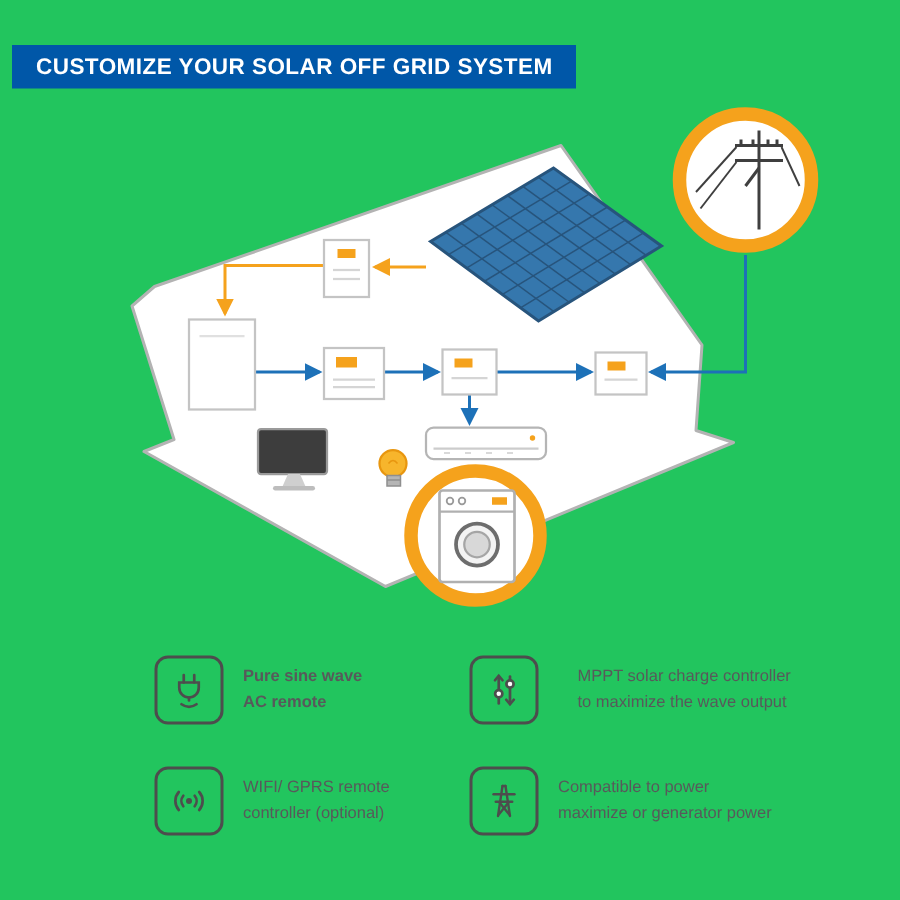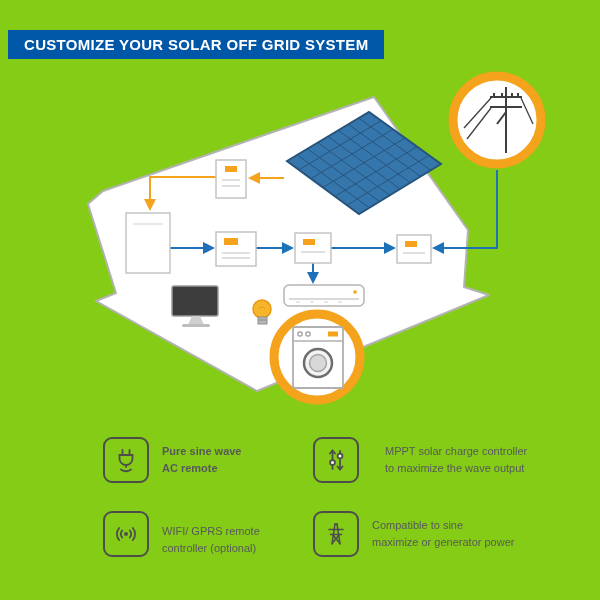--- a/index.html
+++ b/index.html
@@ -1,31 +1,31 @@
 <!DOCTYPE html>
 <html><head>
 <meta charset="utf-8">
 <style>
   html,body{margin:0;padding:0;background:#fff;}
-  #page{position:relative;width:600px;height:600px;background:#84cc16;overflow:hidden;
+  #page{position:relative;width:600px;height:600px;background:#22c55e;overflow:hidden;
         font-family:"Liberation Sans",sans-serif;}
   
   #banner{position:absolute;left:8px;top:30px;background:#0057a8;color:#fff;
           font-size:15px;font-weight:bold;letter-spacing:.3px;
           padding:6px 16px;white-space:nowrap;}
   
   #diagram{position:absolute;left:0;top:62px;width:600px;height:360px;}
   
   .feature{position:absolute;display:flex;align-items:center;gap:13px;width:230px;}
   .fbox{width:42px;height:42px;border:2px solid #4d4d4d;border-radius:9px;
         display:flex;align-items:center;justify-content:center;flex:0 0 auto;}
   .ftext{font-size:11px;line-height:1.55;color:#58595b;}
   #f1{left:103px;top:437px;font-weight:bold;}
   #f2{left:313px;top:437px;gap:26px;}
-  #f3{left:103px;top:511px;align-items:flex-end;}
+  #f3{left:103px;top:511px;}
   #f4{left:313px;top:511px;}
   svg{display:block;}
 </style>
 </head>
 <body>
 
 <div id="page">
 
   <div id="banner">CUSTOMIZE YOUR SOLAR OFF GRID SYSTEM</div>
 
@@ -218,18 +218,18 @@
         <line x1="9" y1="23" x2="12" y2="3"></line>
         <line x1="17" y1="23" x2="14" y2="3"></line>
         <line x1="12" y1="3" x2="14" y2="3"></line>
         <line x1="6" y1="8.5" x2="20" y2="8.5"></line>
         <line x1="7.5" y1="13.5" x2="18.5" y2="13.5"></line>
         <line x1="10" y1="14" x2="16.5" y2="22"></line>
         <line x1="16" y1="14" x2="9.5" y2="22"></line>
       </svg>
     </div>
     <div class="ftext">
-      <div>Compatible to sine</div>
+      <div>Compatible to power</div>
       <div>maximize or generator power</div>
     </div>
   </div>
 
 </div>
 
 </body></html>

